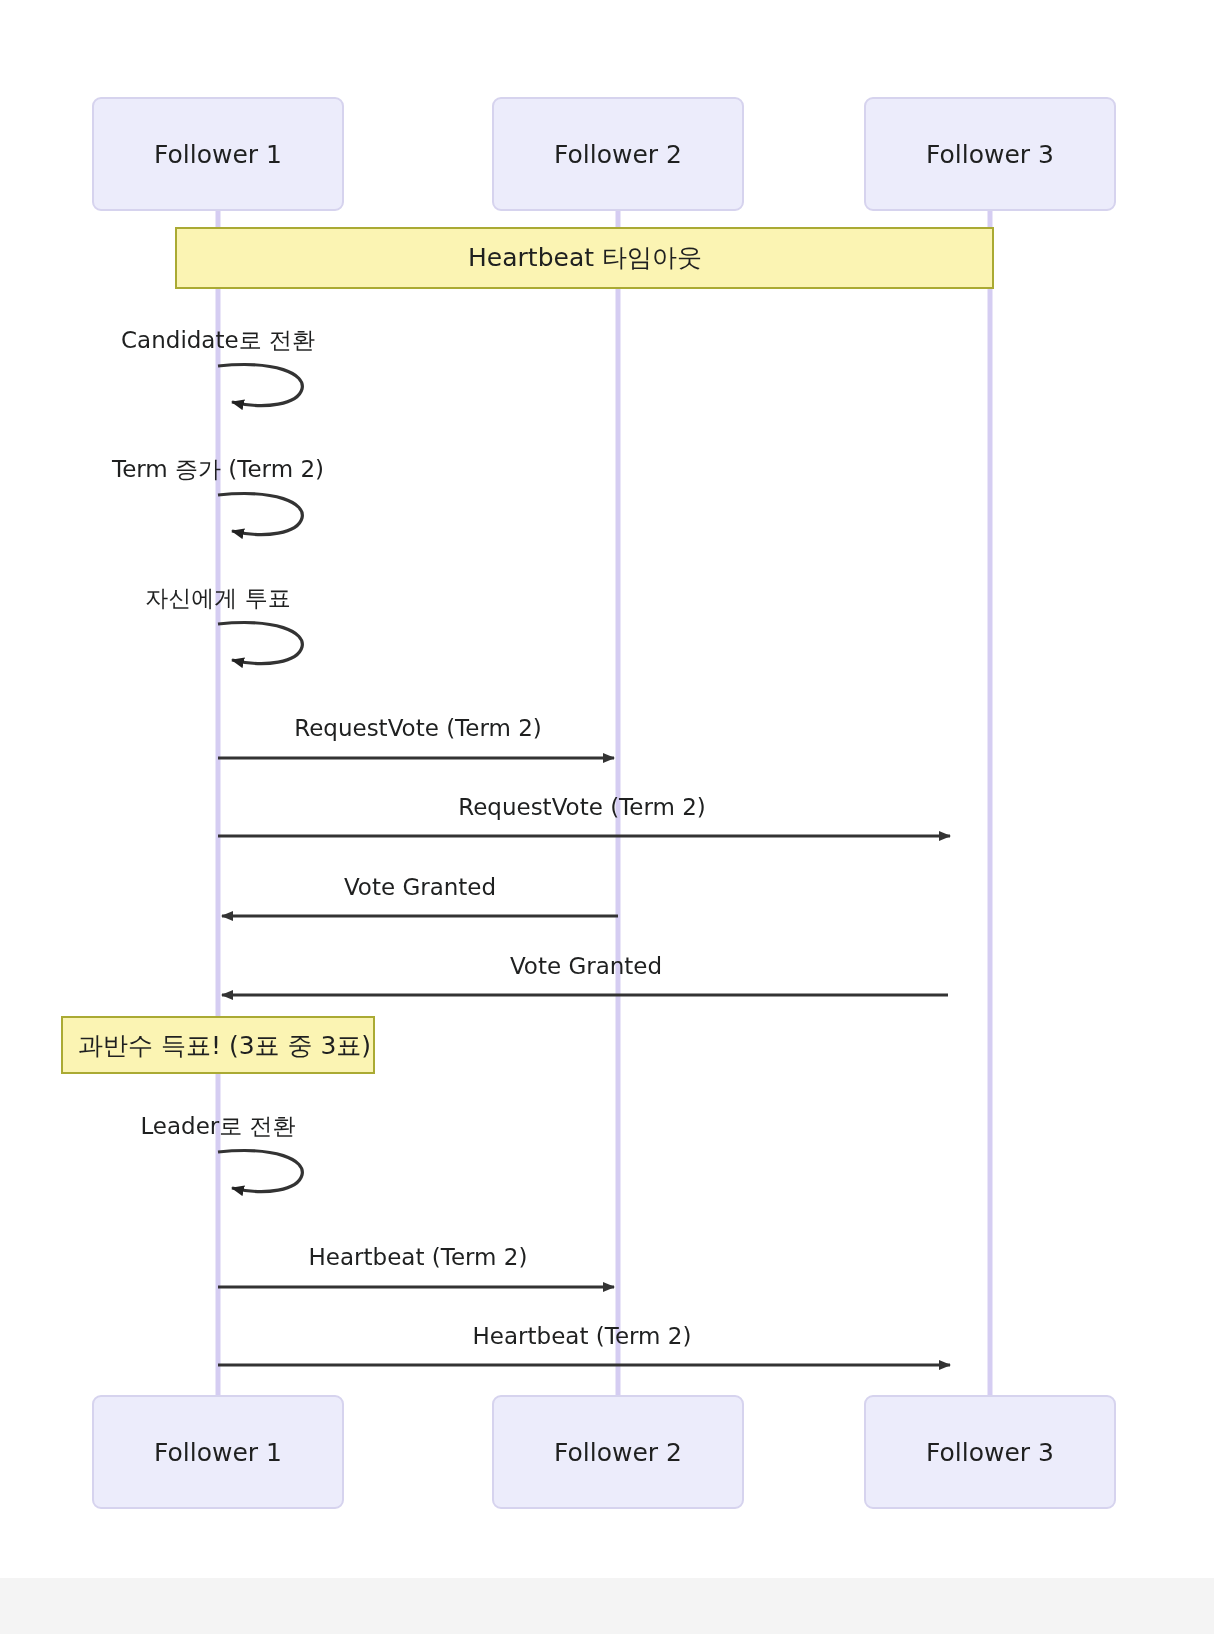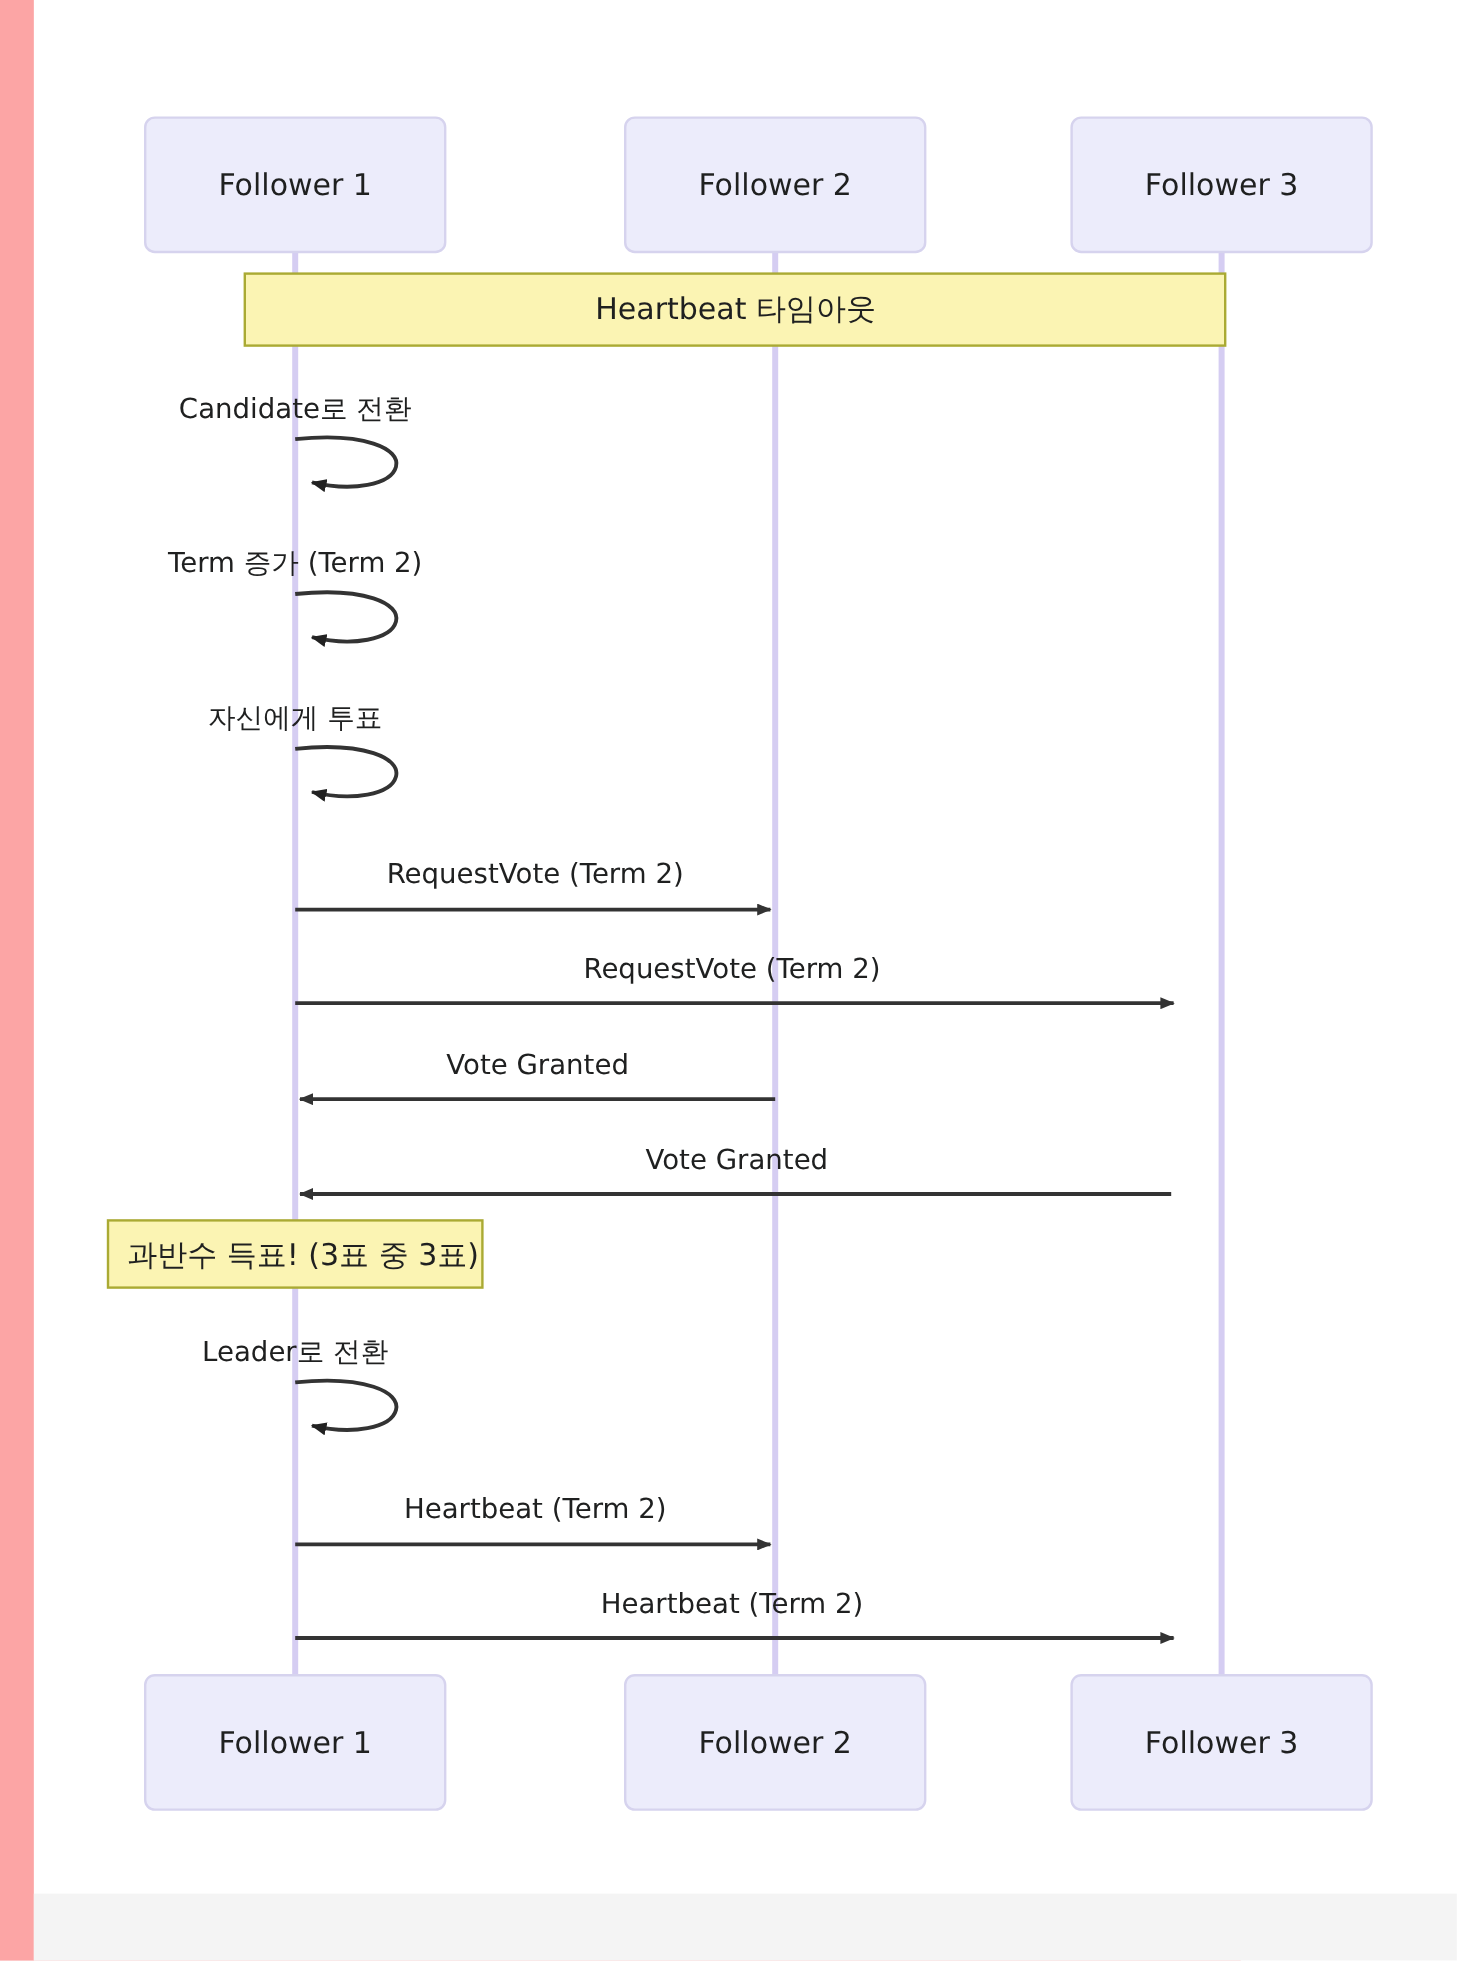--- a/index.html
+++ b/index.html
@@ -13,22 +13,21 @@
     font-family: "DejaVu Sans", "Liberation Sans", sans-serif;
     overflow: hidden;
     position: relative;
   }
   #diagram-root {
     position: absolute;
     left: 0;
     top: 0;
     width: 1006px;
     height: 1634px;
-    background: #fca5a5;
-    padding-left: 28px;
+    background: #8b5cf6;
   }
   svg.seq {
     display: block;
     width: 1214px;
     height: 1634px;
   }
   text {
     font-family: "DejaVu Sans", "Liberation Sans", sans-serif;
     fill: #1f2020;
   }

